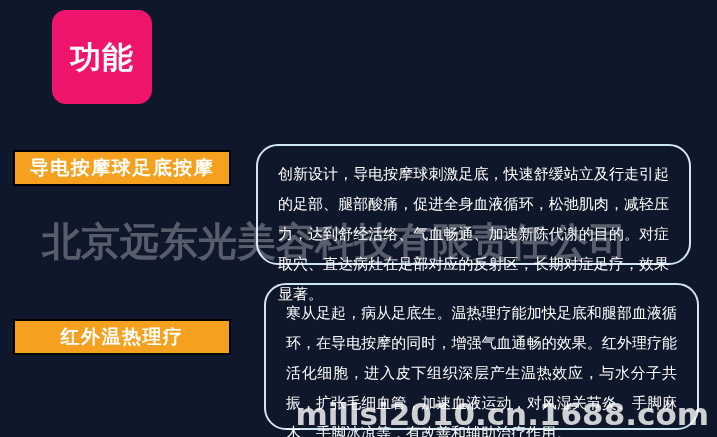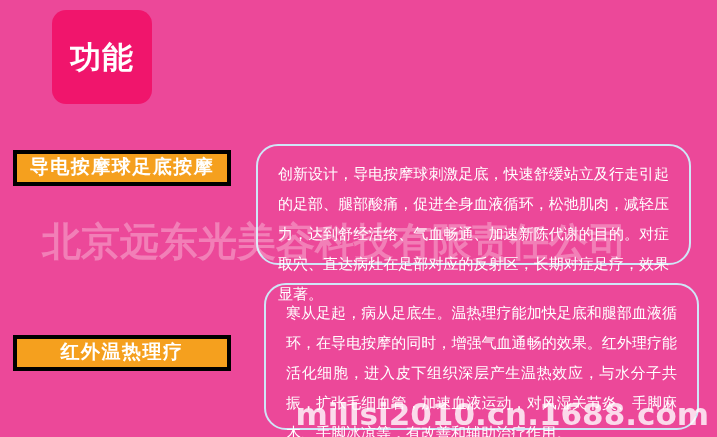--- a/index.html
+++ b/index.html
@@ -10,21 +10,21 @@
     width: 717px;
     height: 437px;
     overflow: hidden;
     font-family: "DejaVu Sans", "Liberation Sans", sans-serif;
   }
 
   #poster {
     position: relative;
     width: 717px;
     height: 437px;
-    background: #ec4899;
+    background: #0f172a;
     overflow: hidden;
   }
 
   
   .badge {
     position: absolute;
     left: 52px;
     top: 10px;
     width: 100px;
     height: 94px;
@@ -46,27 +46,28 @@
     white-space: nowrap;
   }
 
   
   .chip {
     position: absolute;
     left: 13px;
     width: 218px;
     height: 36px;
     background: #f5a01e;
-    border: 4px solid #000000;
+    border: 2px solid #000000;
     box-sizing: border-box;
     display: flex;
+    align-items: center;
     justify-content: center;
   }
   .chip-1 { top: 150px; }
-  .chip-2 { top: 335px; }
+  .chip-2 { top: 319px; }
   .chip-label {
     color: #ffffff;
     font-size: 19px;
     font-weight: bold;
     letter-spacing: 1.5px;
     white-space: nowrap;
     font-family: "DejaVu Sans", "Liberation Sans", sans-serif;
   }
 
   

